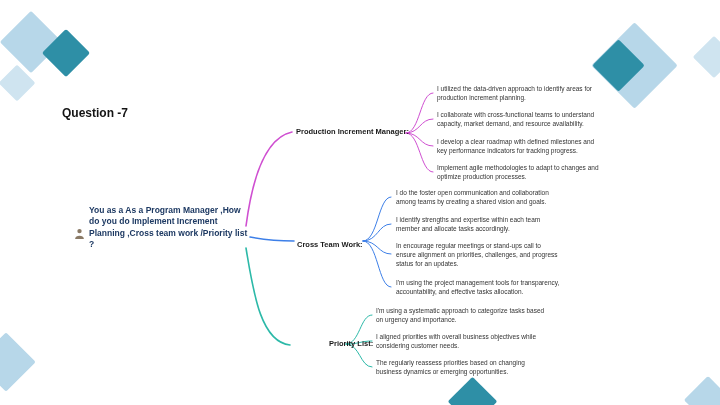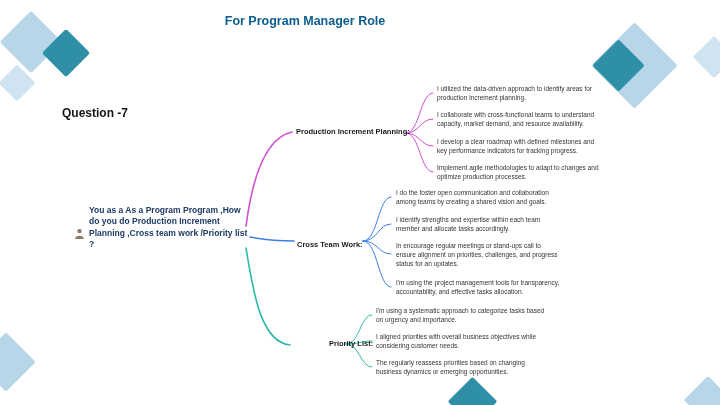--- a/index.html
+++ b/index.html
@@ -51,21 +51,20 @@
 
   <div class="diamond d-light" style="left:604px;top:35px;width:61px;height:61px;"></div>
   <div class="diamond d-teal" style="left:600px;top:47px;width:37px;height:37px;"></div>
   <div class="diamond d-lighter" style="left:699px;top:42px;width:30px;height:30px;"></div>
 
   <div class="diamond d-teal" style="left:455px;top:384px;width:35px;height:35px;"></div>
   <div class="diamond d-light" style="left:691px;top:383px;width:34px;height:34px;"></div>
 
   <div class="diamond d-light" style="left:-15px;top:341px;width:42px;height:42px;"></div>
 
-  <h1 class="title">For Program Manager Role</h1>
   <div class="question">Question -7</div>
 
   <svg class="connectors" width="720" height="405" viewBox="0 0 720 405">
 
     <path d="M 246 226 C 252 180, 264 138, 292 132" fill="none" stroke-width="1.6" stroke-linecap="round" stroke="#cf4fd1"></path>
     <path d="M 250 237 C 266 240, 278 241, 294 241" fill="none" stroke-width="1.6" stroke-linecap="round" stroke="#3d7fe8"></path>
     <path d="M 246 248 C 254 298, 262 342, 290 345" fill="none" stroke-width="1.6" stroke-linecap="round" stroke="#2cb9a8"></path>
 
     <path d="M 406 133 C 420 133, 420 93, 433 93" fill="none" stroke-width="1" stroke-linecap="round" stroke="#cf4fd1"></path>
     <path d="M 406 133 C 420 133, 420 119, 433 119" fill="none" stroke-width="1" stroke-linecap="round" stroke="#cf4fd1"></path>
@@ -82,24 +81,24 @@
     <path d="M 346 344 C 360 344, 360 367, 372 367" fill="none" stroke-width="1" stroke-linecap="round" stroke="#2cb9a8"></path>
   </svg>
 
   <div class="center-node">
     <span class="person">
       <svg width="11" height="11" viewBox="0 0 10 10">
         <circle cx="5" cy="2.8" r="2" fill="#8a7a66"></circle>
         <path d="M1 10 C1 6.2 9 6.2 9 10 Z" fill="#8a7a66"></path>
       </svg>
     </span>
-    <div class="center-text">You as a As a Program Program ,How do you do Production Increment Planning ,Cross team work /Priority list ?</div>
+    <div class="center-text">You as a As a Program Manager ,How do you do Implement Increment Planning ,Cross team work /Priority list ?</div>
   </div>
 
-  <div class="branch-label" style="left:296px;top:127px;">Production Increment Planning:</div>
+  <div class="branch-label" style="left:296px;top:127px;">Production Increment Manager:</div>
   <div class="branch-label" style="left:297px;top:240px;">Cross Team Work:</div>
   <div class="branch-label" style="left:293px;top:339px;padding-left:36px;">Priority List:</div>
 
   <div class="sub-item w1" style="left:437px;top:85px;">I utilized the data-driven approach to identify areas for production increment planning.</div>
   <div class="sub-item w1" style="left:437px;top:111px;">I collaborate with cross-functional teams to understand capacity, market demand, and resource availability.</div>
   <div class="sub-item w1" style="left:437px;top:138px;">I develop a clear roadmap with defined milestones and key performance indicators for tracking progress.</div>
   <div class="sub-item w1" style="left:437px;top:164px;">Implement agile methodologies to adapt to changes and optimize production processes.</div>
 
   <div class="sub-item w2" style="left:396px;top:189px;">I do the foster open communication and collaboration among teams by creating a shared vision and goals.</div>
   <div class="sub-item w2" style="left:396px;top:216px;">I identify strengths and expertise within each team member and allocate tasks accordingly.</div>

